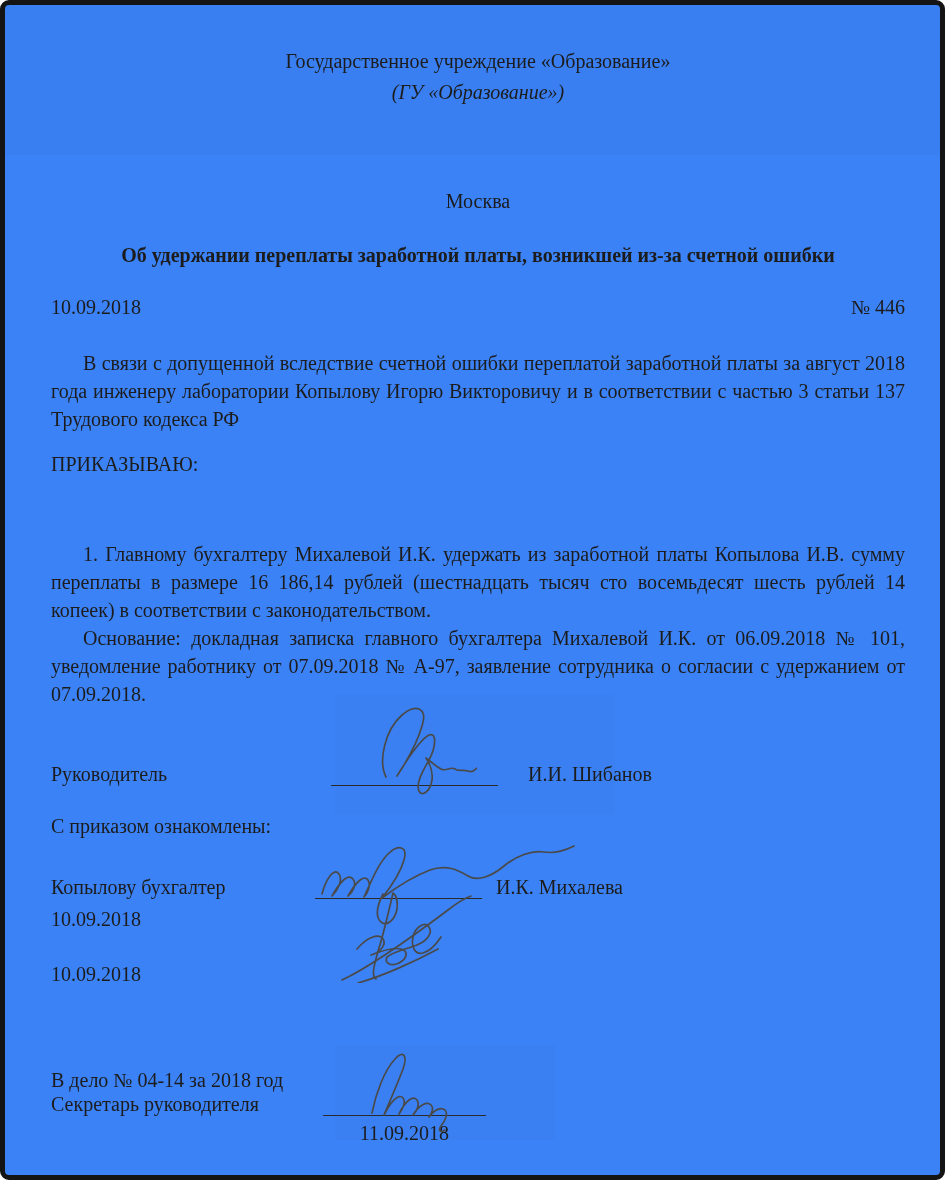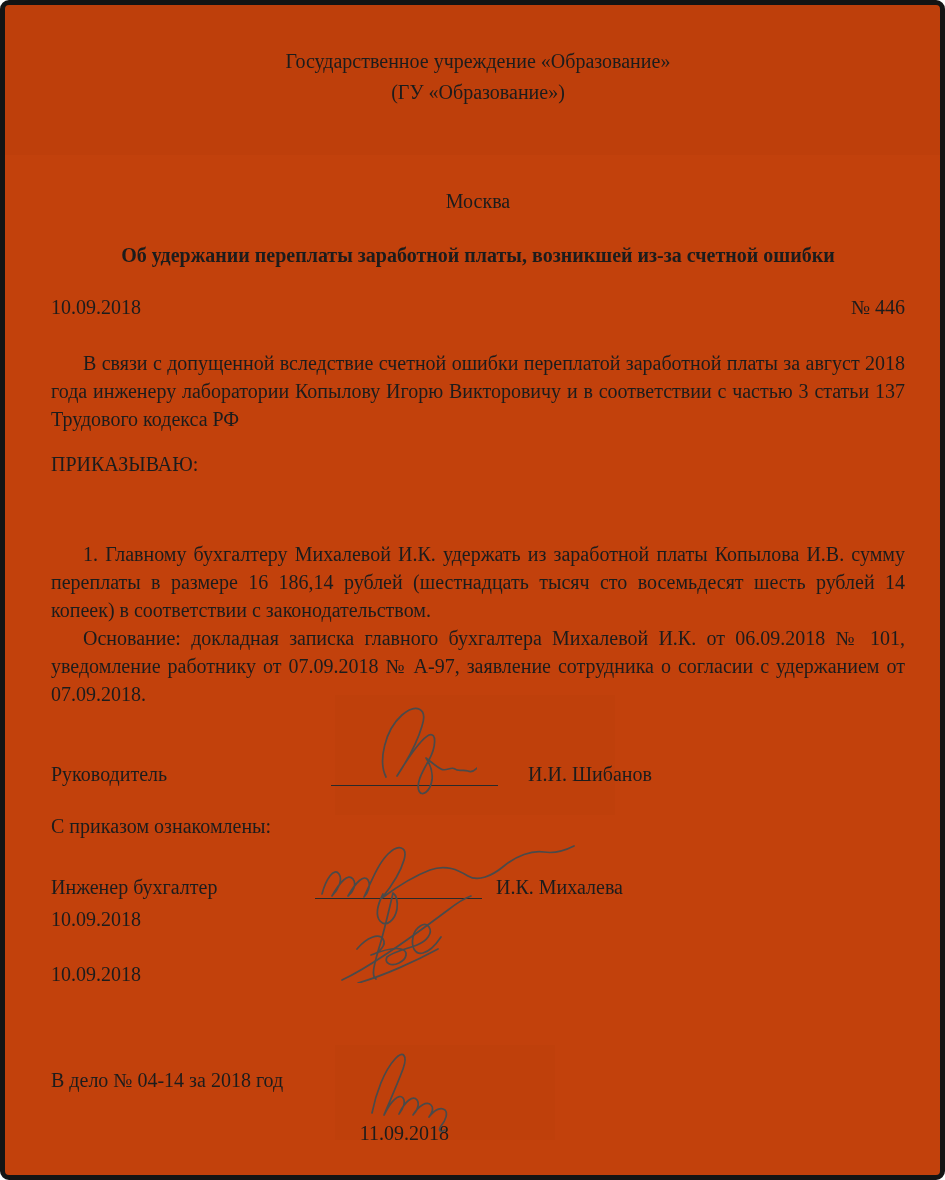--- a/index.html
+++ b/index.html
@@ -1,21 +1,21 @@
 <!DOCTYPE html>
 <html lang="ru"><head>
 <meta charset="utf-8">
 <style>
   html,body { margin:0; padding:0; background:#ffffff; }
   .page {
     position: relative;
     width: 945px;
     height: 1180px;
     box-sizing: border-box;
-    background: #c2410c;
+    background: #3b82f6;
     border: 5px solid #141414;
     border-radius: 9px;
     overflow: hidden;
     font-family: "Liberation Serif", "DejaVu Serif", serif;
     color: #1c1c1c;
     font-size: 20px;
   }
   .shade-top {
     position:absolute; left:0; top:0; right:0; height:150px;
     background: rgba(0,0,0,0.018);
@@ -49,21 +49,21 @@
 <body>
 
 <div class="page">
   <div class="shade-top"></div>
   <div class="shade-sig" style="left:330px; top:690px; width:280px; height:120px;"></div>
   <div class="shade-sig" style="left:330px; top:1040px; width:220px; height:95px;"></div>
 
   <div class="content">
 
     <div class="abs center" style="top:42px;">Государственное учреждение «Образование»</div>
-    <div class="abs center" style="top:73px;">(ГУ «Образование»)</div>
+    <div class="abs center" style="top:73px;font-style:italic;">(ГУ «Образование»)</div>
     <div class="abs center" style="top:182px;">Москва</div>
     <div class="abs center bold" style="top:236px;">Об удержании переплаты заработной платы, возникшей из-за счетной ошибки</div>
 
     <div class="num-row" style="top:288px;">
       <span>10.09.2018</span>
       <span>№ 446</span>
     </div>
 
     <div class="abs para" style="top:344px;">В связи с допущенной вследствие счетной ошибки переплатой заработной платы за август 2018 года инженеру лаборатории Копылову Игорю Викторовичу и в соответствии с частью 3 статьи 137 Трудового кодекса РФ</div>
 
@@ -79,37 +79,41 @@
       <span class="col-line"></span>
       <span class="col-name">И.И. Шибанов</span>
     </div>
     <svg class="sig" style="left:321px; top:698px;" width="105" height="95" viewBox="0 0 105 95">
       <path d="M14,74 C6,58 13,27 30,12 C44,0 56,5 50,23 C45,40 33,61 25,73 C36,55 49,36 57,32 C65,29 64,44 57,57 C49,71 44,81 47,88 C50,94 58,89 60,77 C61,69 58,61 54,55 C59,59 65,64 69,66 C74,69 79,63 83,66 C86,69 91,66 96,68 C100,70 103,67 105,65"></path>
     </svg>
 
     <div class="abs" style="top:807px;">С приказом ознакомлены:</div>
 
     <div class="row" style="top:870px;">
-      <span class="col-label">Инженер бухгалтер</span>
+      <span class="col-label">Копылову бухгалтер</span>
       <span class="col-line"></span>
       <span class="col-name">И.К. Михалева</span>
     </div>
     <div class="abs" style="top:902px; line-height:24px;">10.09.2018</div>
     <svg class="sig" style="left:266px; top:832px;" width="260" height="68" viewBox="0 0 260 68">
       <path d="M5,57 C9,42 17,30 22,37 C26,43 21,53 15,59 C23,45 31,36 36,42 C40,47 36,55 31,59 C39,45 47,37 51,43 C54,48 51,56 47,60 C55,43 61,27 71,17 C81,7 91,9 87,23 C83,37 73,51 65,61 C81,49 97,39 113,33 C129,27 141,33 151,39 C161,45 175,39 187,29 C199,19 215,13 227,15 C239,17 249,13 257,9"></path>
     </svg>
 
     <div class="abs" style="top:957px; line-height:24px;">10.09.2018</div>
     <svg class="sig" style="left:279px; top:883px;" width="180" height="95" viewBox="0 0 180 95">
       <path d="M53,6 C48,16 45,27 50,33 C56,40 65,32 67,21 C68,13 66,7 63,5 C59,22 54,44 49,60 C44,77 41,88 46,91"></path>
       <path d="M27,61 C37,49 49,45 53,51 C57,57 49,65 41,67 C51,63 63,59 71,61 C79,63 77,71 69,75 C61,79 54,75 57,69 C65,63 77,61 87,57 C97,53 103,45 99,39 C95,33 85,39 83,49 C81,59 85,67 93,65 C101,63 107,55 111,49"></path>
       <path d="M12,92 C38,80 78,52 118,22 C127,15 135,10 141,8"></path>
       <path d="M28,95 C53,88 86,73 108,61"></path>
     </svg>
 
     <div class="abs" style="top:1063px; line-height:24px;">В дело № 04-14 за 2018 год</div>
+    <div class="row" style="top:1087px;">
+      <span class="col-label" style="width:272px; flex:0 0 272px;">Секретарь руководителя</span>
+      <span class="col-line-sec"></span>
+    </div>
     <div class="date-under" style="left:272px; width:163px; top:1116px;">11.09.2018</div>
     <svg class="sig" style="left:301px; top:1046px;" width="125" height="84" viewBox="0 0 125 84">
       <path d="M20,62 C24,42 32,20 43,8 C51,-1 56,4 51,18 C45,34 37,52 32,64 C39,50 47,42 51,47 C54,51 51,58 47,63 C53,50 61,44 65,49 C68,53 65,60 61,64 C67,54 75,50 79,54 C82,57 80,62 77,66 C83,58 89,56 93,59 C96,62 94,69 89,75 C86,80 88,82 93,79"></path>
     </svg>
 
   </div>
 </div>
 
 </body></html>

